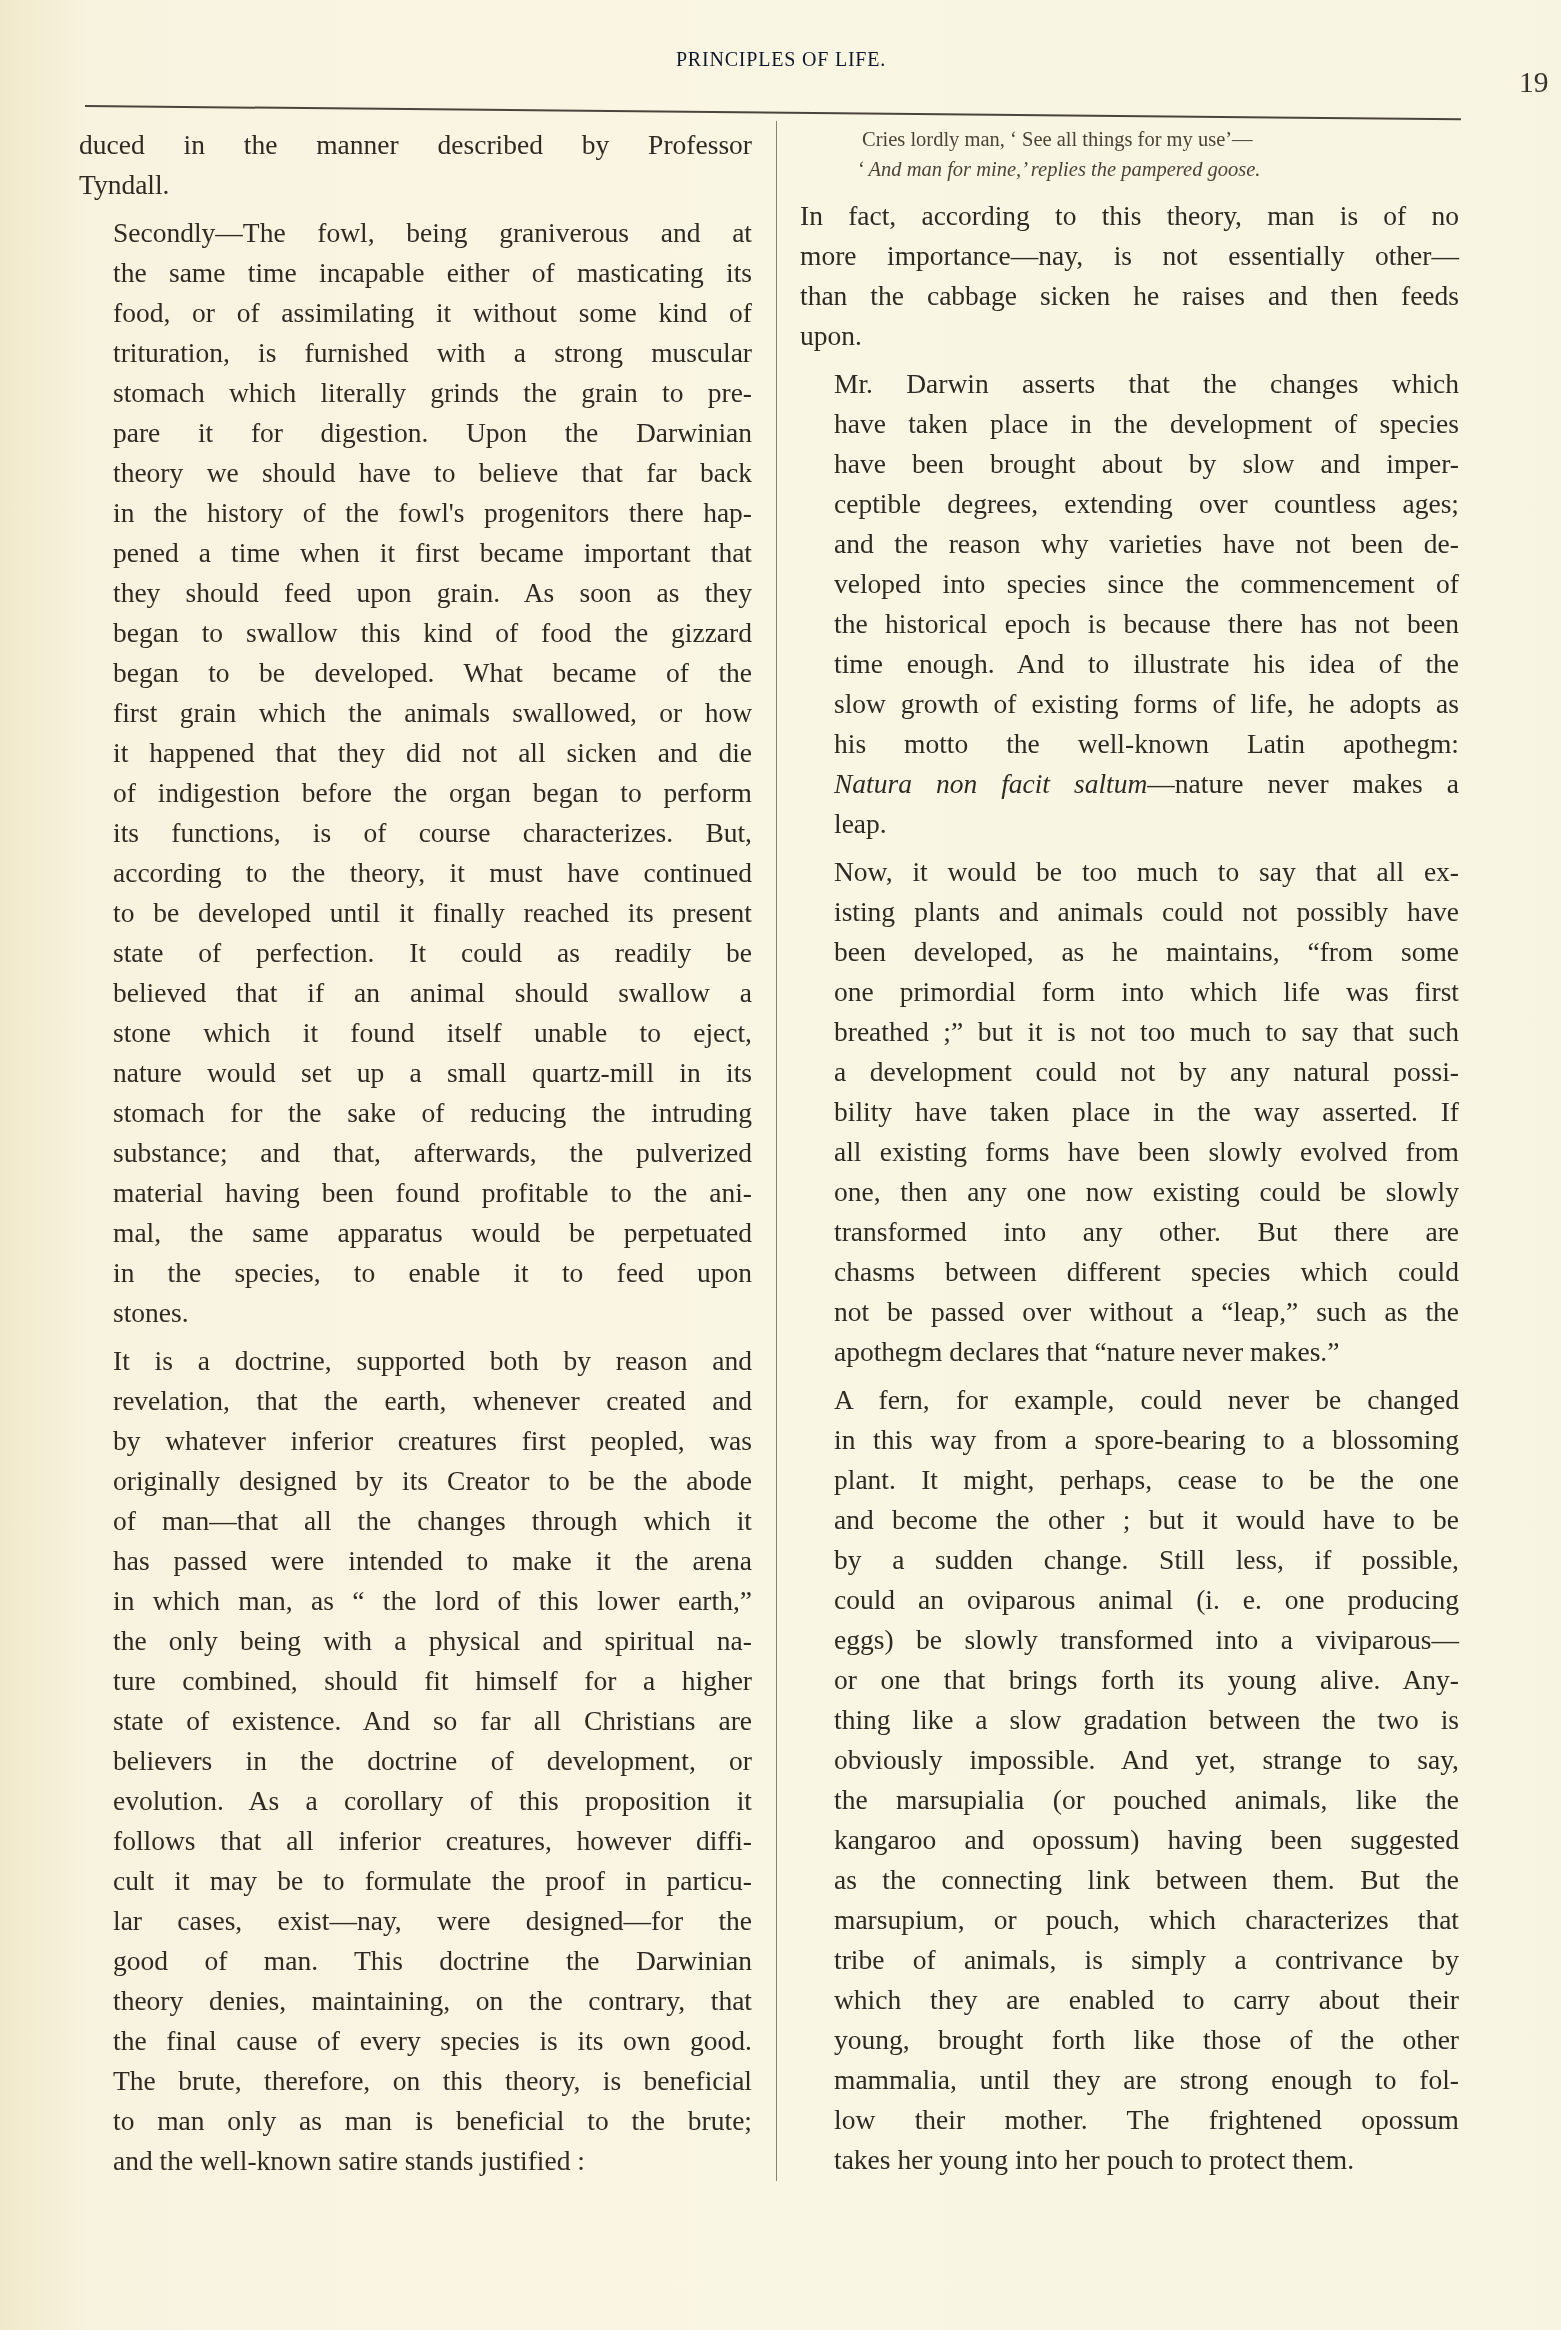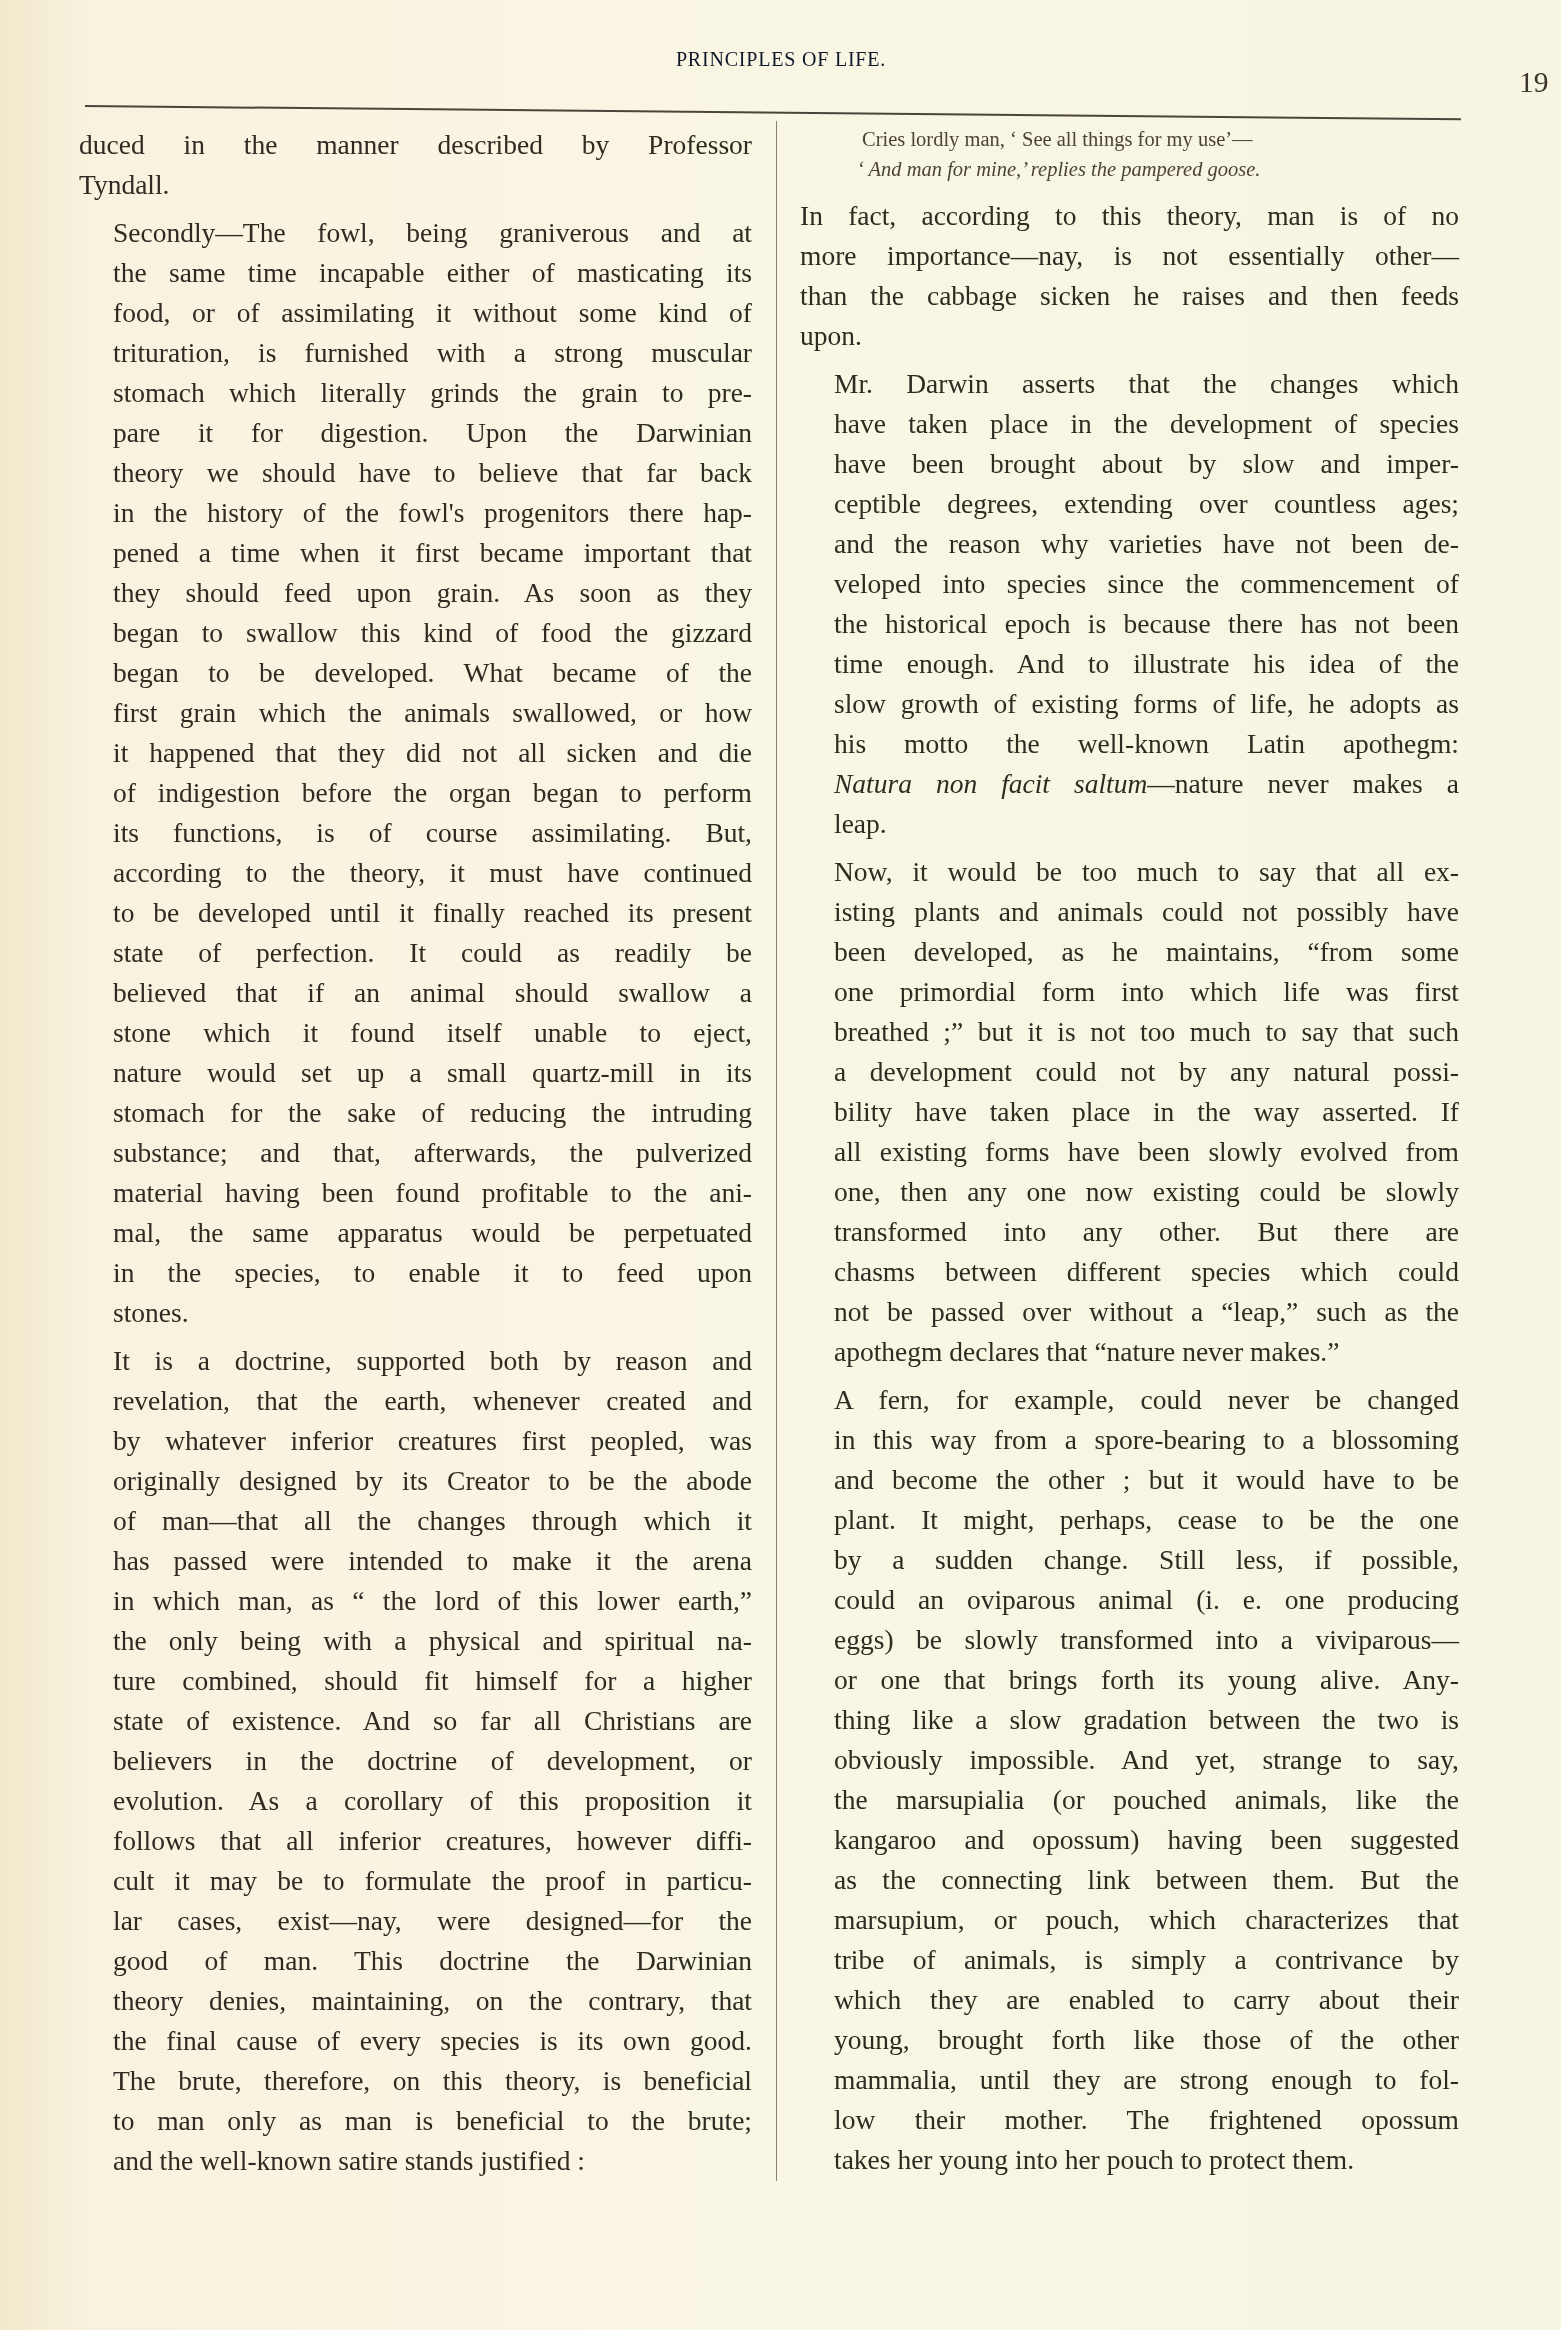--- a/index.html
+++ b/index.html
@@ -75,21 +75,21 @@
       <span class="line">pare it for digestion. Upon the Darwinian</span>
       <span class="line">theory we should have to believe that far back</span>
       <span class="line">in the history of the fowl's progenitors there hap-</span>
       <span class="line">pened a time when it first became important that</span>
       <span class="line">they should feed upon grain. As soon as they</span>
       <span class="line">began to swallow this kind of food the gizzard</span>
       <span class="line">began to be developed. What became of the</span>
       <span class="line">first grain which the animals swallowed, or how</span>
       <span class="line">it happened that they did not all sicken and die</span>
       <span class="line">of indigestion before the organ began to perform</span>
-      <span class="line">its functions, is of course assimilating. But,</span>
+      <span class="line">its functions, is of course characterizes. But,</span>
       <span class="line">according to the theory, it must have continued</span>
       <span class="line">to be developed until it finally reached its present</span>
       <span class="line">state of perfection. It could as readily be</span>
       <span class="line">believed that if an animal should swallow a</span>
       <span class="line">stone which it found itself unable to eject,</span>
       <span class="line">nature would set up a small quartz-mill in its</span>
       <span class="line">stomach for the sake of reducing the intruding</span>
       <span class="line">substance; and that, afterwards, the pulverized</span>
       <span class="line">material having been found profitable to the ani-</span>
       <span class="line">mal, the same apparatus would be perpetuated</span>
@@ -148,22 +148,22 @@
       <span class="line">all existing forms have been slowly evolved from</span>
       <span class="line">one, then any one now existing could be slowly</span>
       <span class="line">transformed into any other. But there are</span>
       <span class="line">chasms between different species which could</span>
       <span class="line">not be passed over without a “leap,” such as the</span>
       <span class="line last">apothegm declares that “nature never makes.”</span>
     </p>
   <p class="indent">
       <span class="line">A fern, for example, could never be changed</span>
       <span class="line">in this way from a spore-bearing to a blossoming</span>
+      <span class="line">plant. It might, perhaps, cease to be the one</span>
       <span class="line">and become the other ; but it would have to be</span>
-      <span class="line">plant. It might, perhaps, cease to be the one</span>
       <span class="line">by a sudden change. Still less, if possible,</span>
       <span class="line">could an oviparous animal (i. e. one producing</span>
       <span class="line">eggs) be slowly transformed into a viviparous—</span>
       <span class="line">or one that brings forth its young alive. Any-</span>
       <span class="line">thing like a slow gradation between the two is</span>
       <span class="line">obviously impossible. And yet, strange to say,</span>
       <span class="line">the marsupialia (or pouched animals, like the</span>
       <span class="line">kangaroo and opossum) having been suggested</span>
       <span class="line">as the connecting link between them. But the</span>
       <span class="line">marsupium, or pouch, which characterizes that</span>

